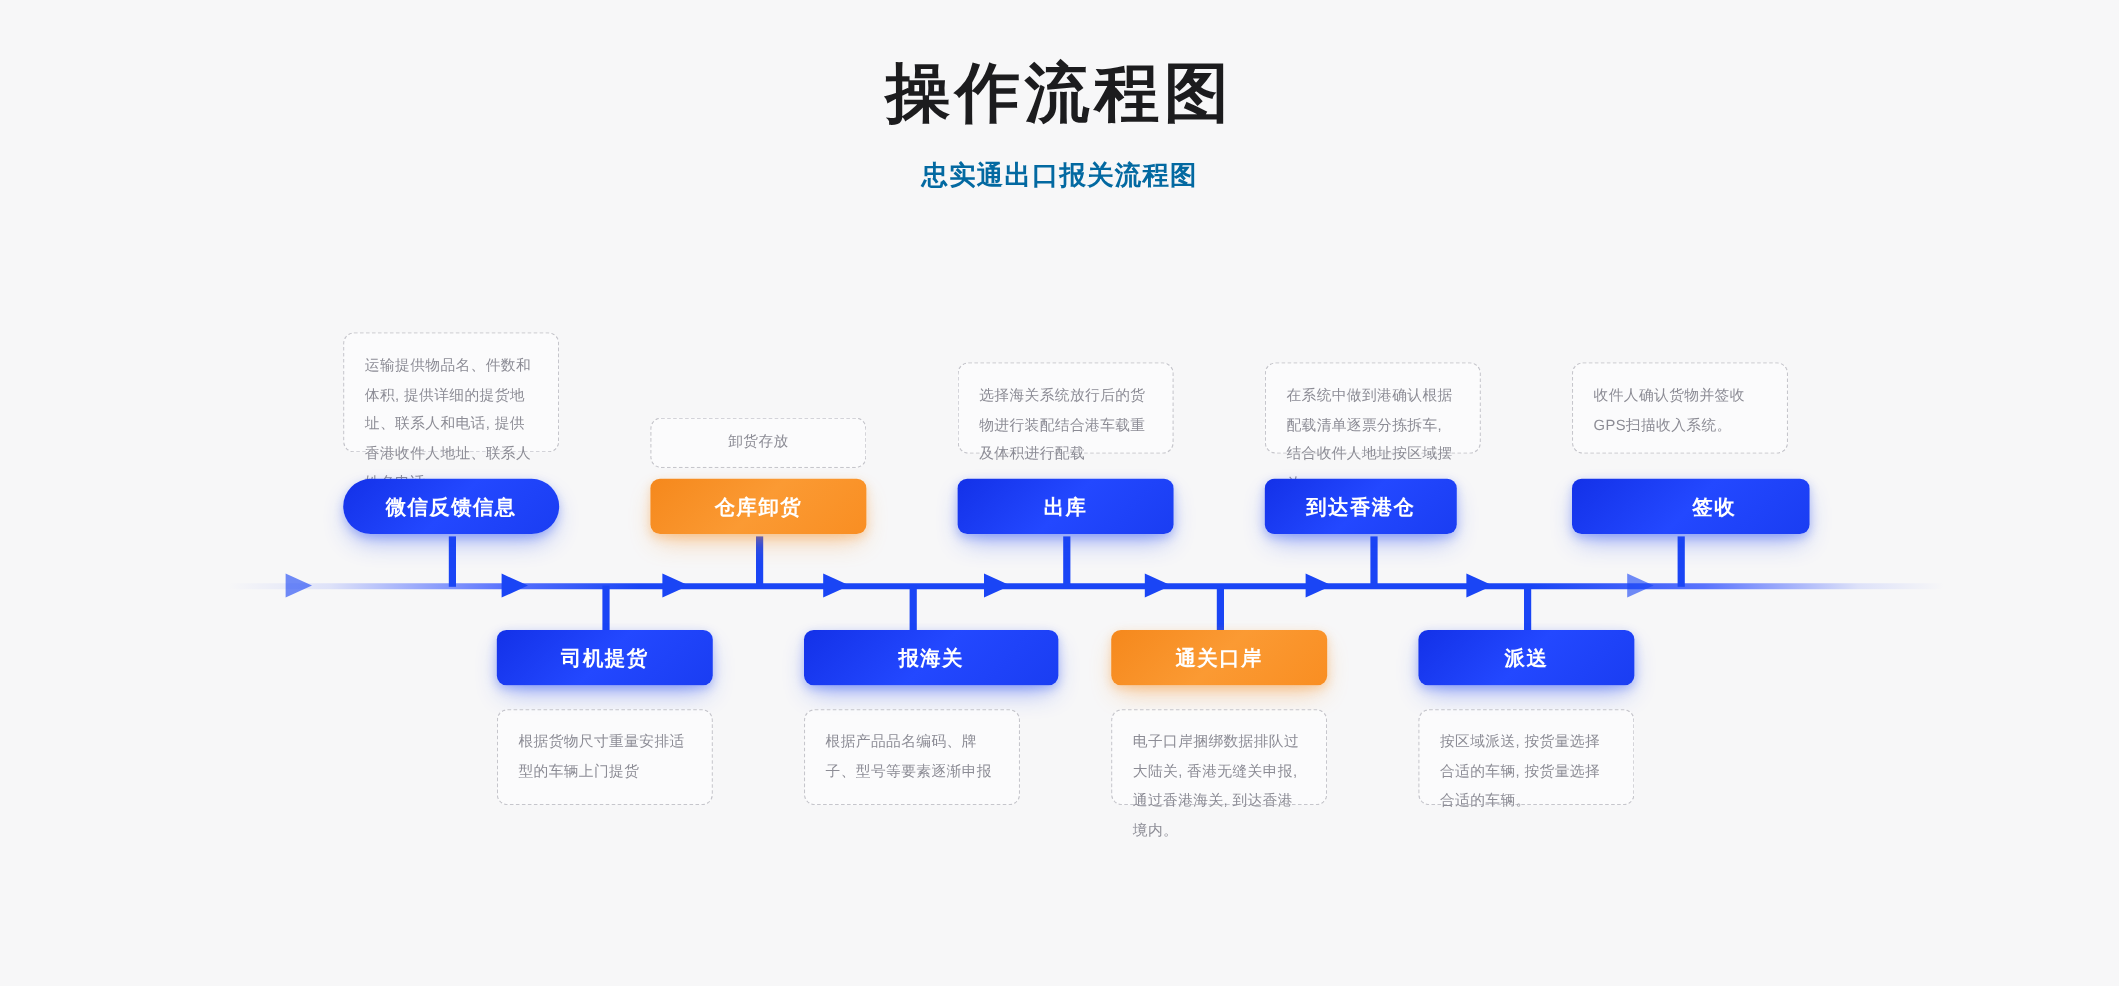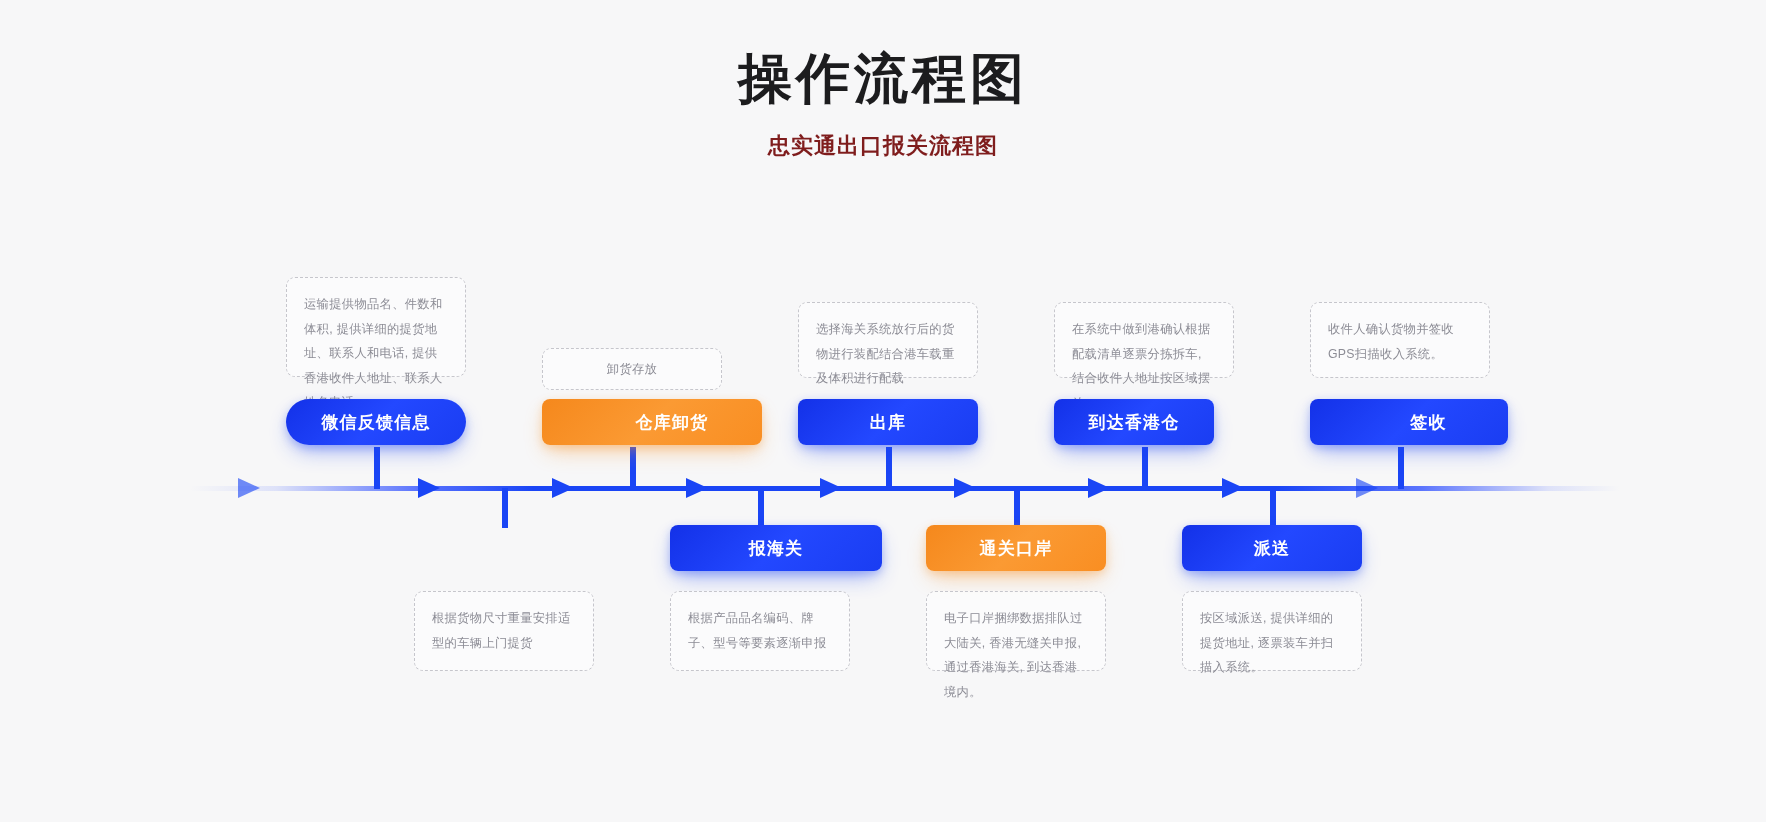--- a/index.html
+++ b/index.html
@@ -26,21 +26,21 @@
     font-size: 54px;
     font-weight: 700;
     color: #1c1c1e;
     letter-spacing: 4px;
     line-height: 1.15;
     margin: 0;
   }
   .title-sub {
     font-size: 22px;
     font-weight: 700;
-    color: #7f1d1d;
+    color: #0369a1;
     letter-spacing: 1px;
     margin: 22px 0 0 0;
   }
   .title-eng {
     font-size: 10.5px;
     font-weight: 700;
     color: #b9b9bf;
     letter-spacing: 0.55px;
     margin: 16px 0 0 0;
   }
@@ -125,20 +125,21 @@
     line-height: 2.0;
     padding: 14px 17px;
     letter-spacing: 0.3px;
   }
   .note.center {
     display: flex;
     align-items: center;
     justify-content: center;
     text-align: center;
     padding: 10px 14px;
+    font-family: Liberation Mono, monospace;
   }
 </style>
 </head>
 <body>
 
 <div class="header">
   <h1 class="title-main">操作流程图</h1>
   <h2 class="title-sub">忠实通出口报关流程图</h2>
 </div>
 
@@ -169,41 +170,44 @@
 
   <div class="note" style="left:286px;  top:277px; width:180px; height:100px;">运输提供物品名、件数和体积, 提供详细的提货地址、联系人和电话, 提供香港收件人地址、联系人姓名电话。</div>
   <div class="note center" style="left:542px; top:348px; width:180px; height:42px;">卸货存放</div>
   <div class="note" style="left:798px;  top:302px; width:180px; height:76px;">选择海关系统放行后的货物进行装配结合港车载重及体积进行配载</div>
   <div class="note" style="left:1054px; top:302px; width:180px; height:76px;">在系统中做到港确认根据配载清单逐票分拣拆车, 结合收件人地址按区域摆放。</div>
   <div class="note" style="left:1310px; top:302px; width:180px; height:76px;">收件人确认货物并签收GPS扫描收入系统。</div>
 
   <div class="node blue" style="left:286px;  top:399px; width:180px;border-radius:23px;">
     <span>微信反馈信息</span>
   </div>
-  <div class="node orange" style="left:542px;  top:399px; width:180px;padding-left:40px;">
+  <div class="node orange" style="left:542px;  top:399px; width:180px;">
     <span>仓库卸货</span>
   </div>
   <div class="node blue" style="left:798px;  top:399px; width:180px;">
     <span>出库</span>
   </div>
   <div class="node blue" style="left:1054px; top:399px; width:160px;">
     <span>到达香港仓</span>
   </div>
   <div class="node blue" style="left:1310px; top:399px; width:159px;padding-left:39px;">
     <span>签收</span>
   </div>
 
+  <div class="node blue" style="left:414px;  top:525px; width:180px;">
+    <span>司机提货</span>
+  </div>
   <div class="node blue" style="left:670px;  top:525px; width:212px;">
     <span>报海关</span>
   </div>
   <div class="node orange" style="left:926px;  top:525px; width:180px;">
     <span>通关口岸</span>
   </div>
   <div class="node blue" style="left:1182px; top:525px; width:180px;">
     <span>派送</span>
   </div>
 
   <div class="note" style="left:414px;  top:591px; width:180px; height:80px;">根据货物尺寸重量安排适型的车辆上门提货</div>
   <div class="note" style="left:670px;  top:591px; width:180px; height:80px;">根据产品品名编码、牌子、型号等要素逐渐申报</div>
   <div class="note" style="left:926px;  top:591px; width:180px; height:80px;">电子口岸捆绑数据排队过大陆关, 香港无缝关申报, 通过香港海关, 到达香港境内。</div>
-  <div class="note" style="left:1182px; top:591px; width:180px; height:80px;">按区域派送, 提供详细的提货地址, 逐票装车并扫描入系统。</div>
+  <div class="note" style="left:1182px; top:591px; width:180px; height:80px;">按区域派送, 按货量选择合适的车辆, 按货量选择合适的车辆。</div>
 
 </div>
 
 </body></html>

